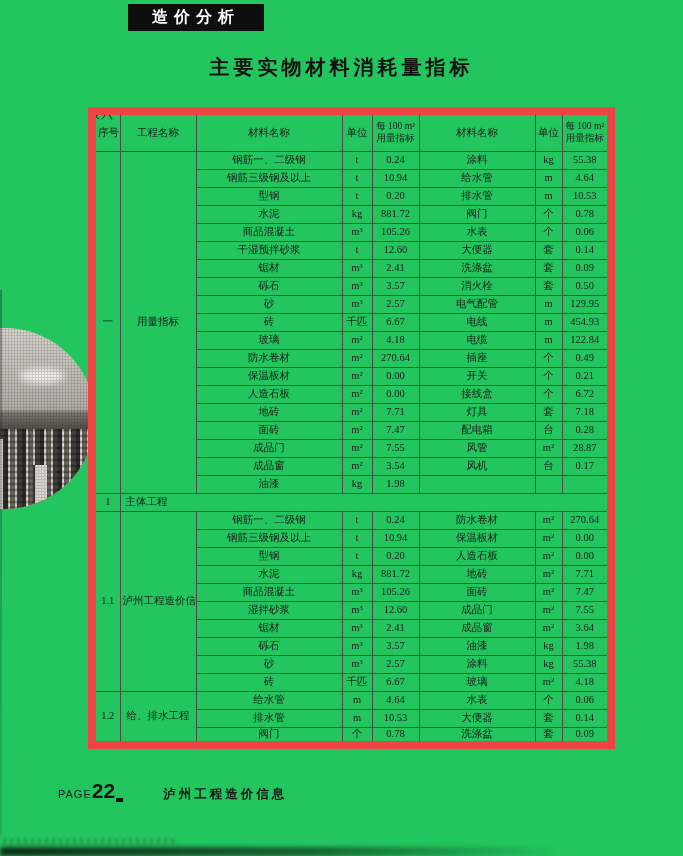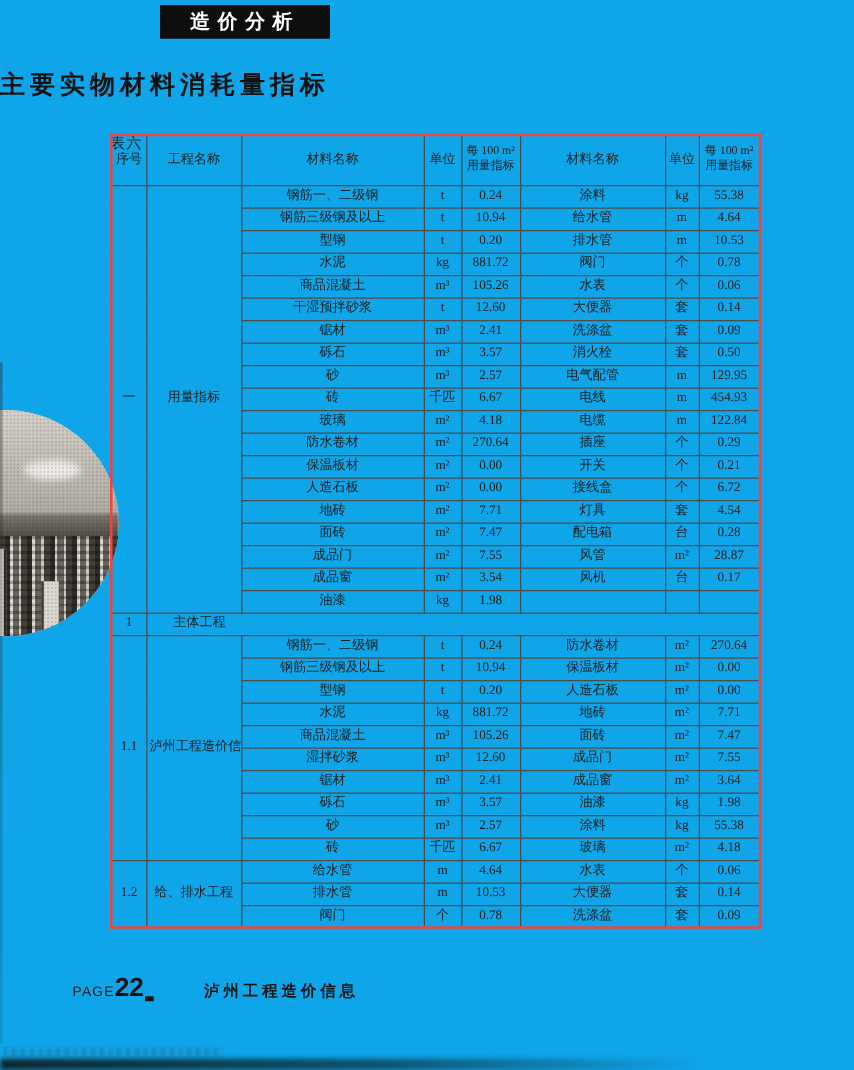--- a/index.html
+++ b/index.html
@@ -1,42 +1,42 @@
 <!DOCTYPE html>
 <html><head>
 <meta charset="utf-8">
 <style>
   html,body{margin:0;padding:0;}
   .page{
-    position:relative;width:683px;height:856px;background:#0ea5e9;overflow:hidden;
+    position:relative;width:683px;height:856px;background:#22c55e;overflow:hidden;
     font-family:"Liberation Serif","DejaVu Serif",serif;color:#1d1c1a;
   }
   
   .badge{
     position:absolute;left:128px;top:4px;width:136px;height:27px;background:#0e0e0e;
     color:#fff;font-family:"Liberation Sans","DejaVu Sans",sans-serif;font-weight:700;
     font-size:16px;letter-spacing:6px;display:flex;align-items:center;justify-content:center;
   }
   
   .title{
-    position:absolute;left:0;top:54px;width:683px;
+    position:absolute;left:0;top:54px;width:683px;text-align:center;
     font-family:"Liberation Sans","DejaVu Sans",sans-serif;font-weight:700;
     font-size:20px;letter-spacing:4px;color:#111;
   }
   .table-label{position:absolute;left:88px;top:106px;font-size:12px;letter-spacing:1px;}
   
   .tbl-wrap{position:absolute;left:88px;top:107px;}
   table{border-collapse:collapse;table-layout:fixed;width:519px;background:transparent;}
   td,th{border:1px solid #4c4b48;padding:0 2px;text-align:center;font-size:10.5px;
         font-weight:normal;line-height:1.1;overflow:hidden;white-space:nowrap;}
-  table{border:2px solid #ef4444;}
+  table{border:8px solid #ef4444;}
   thead tr{height:40px;}
   tbody tr{height:18px;}
   th.quota{font-size:9.5px;line-height:1.25;}
-  td.band-cell{text-align:left;padding-left:21px;}
+  td.band-cell{text-align:left;padding-left:5px;}
   td.seq{font-size:10.5px;}
   
   .photo{position:absolute;left:-86px;top:328px;width:181px;height:181px;border-radius:50%;
          overflow:hidden;background:#cbc8c1;}
   .photo .sky{position:absolute;left:0;top:0;width:100%;height:52%;
               background:linear-gradient(#d6d3cc,#aaa79f);}
   .photo .cloud{position:absolute;left:58%;top:22%;width:46px;height:16px;border-radius:50%;
                 background:#efede8;filter:blur(3px);}
   .photo .hill{position:absolute;left:0;top:46%;width:100%;height:14%;
                background:linear-gradient(#807b72,#3f3b35);filter:blur(1px);}
@@ -207,21 +207,21 @@
             <td>电缆</td>
             <td>m</td>
             <td>122.84</td>
           </tr>
           <tr>
             <td>防水卷材</td>
             <td>m²</td>
             <td>270.64</td>
             <td>插座</td>
             <td>个</td>
-            <td>0.29</td>
+            <td>0.49</td>
           </tr>
           <tr>
             <td>保温板材</td>
             <td>m²</td>
             <td>0.00</td>
             <td>开关</td>
             <td>个</td>
             <td>0.21</td>
           </tr>
           <tr>
@@ -231,21 +231,21 @@
             <td>接线盒</td>
             <td>个</td>
             <td>6.72</td>
           </tr>
           <tr>
             <td>地砖</td>
             <td>m²</td>
             <td>7.71</td>
             <td>灯具</td>
             <td>套</td>
-            <td>4.54</td>
+            <td>7.18</td>
           </tr>
           <tr>
             <td>面砖</td>
             <td>m²</td>
             <td>7.47</td>
             <td>配电箱</td>
             <td>台</td>
             <td>0.28</td>
           </tr>
           <tr>

